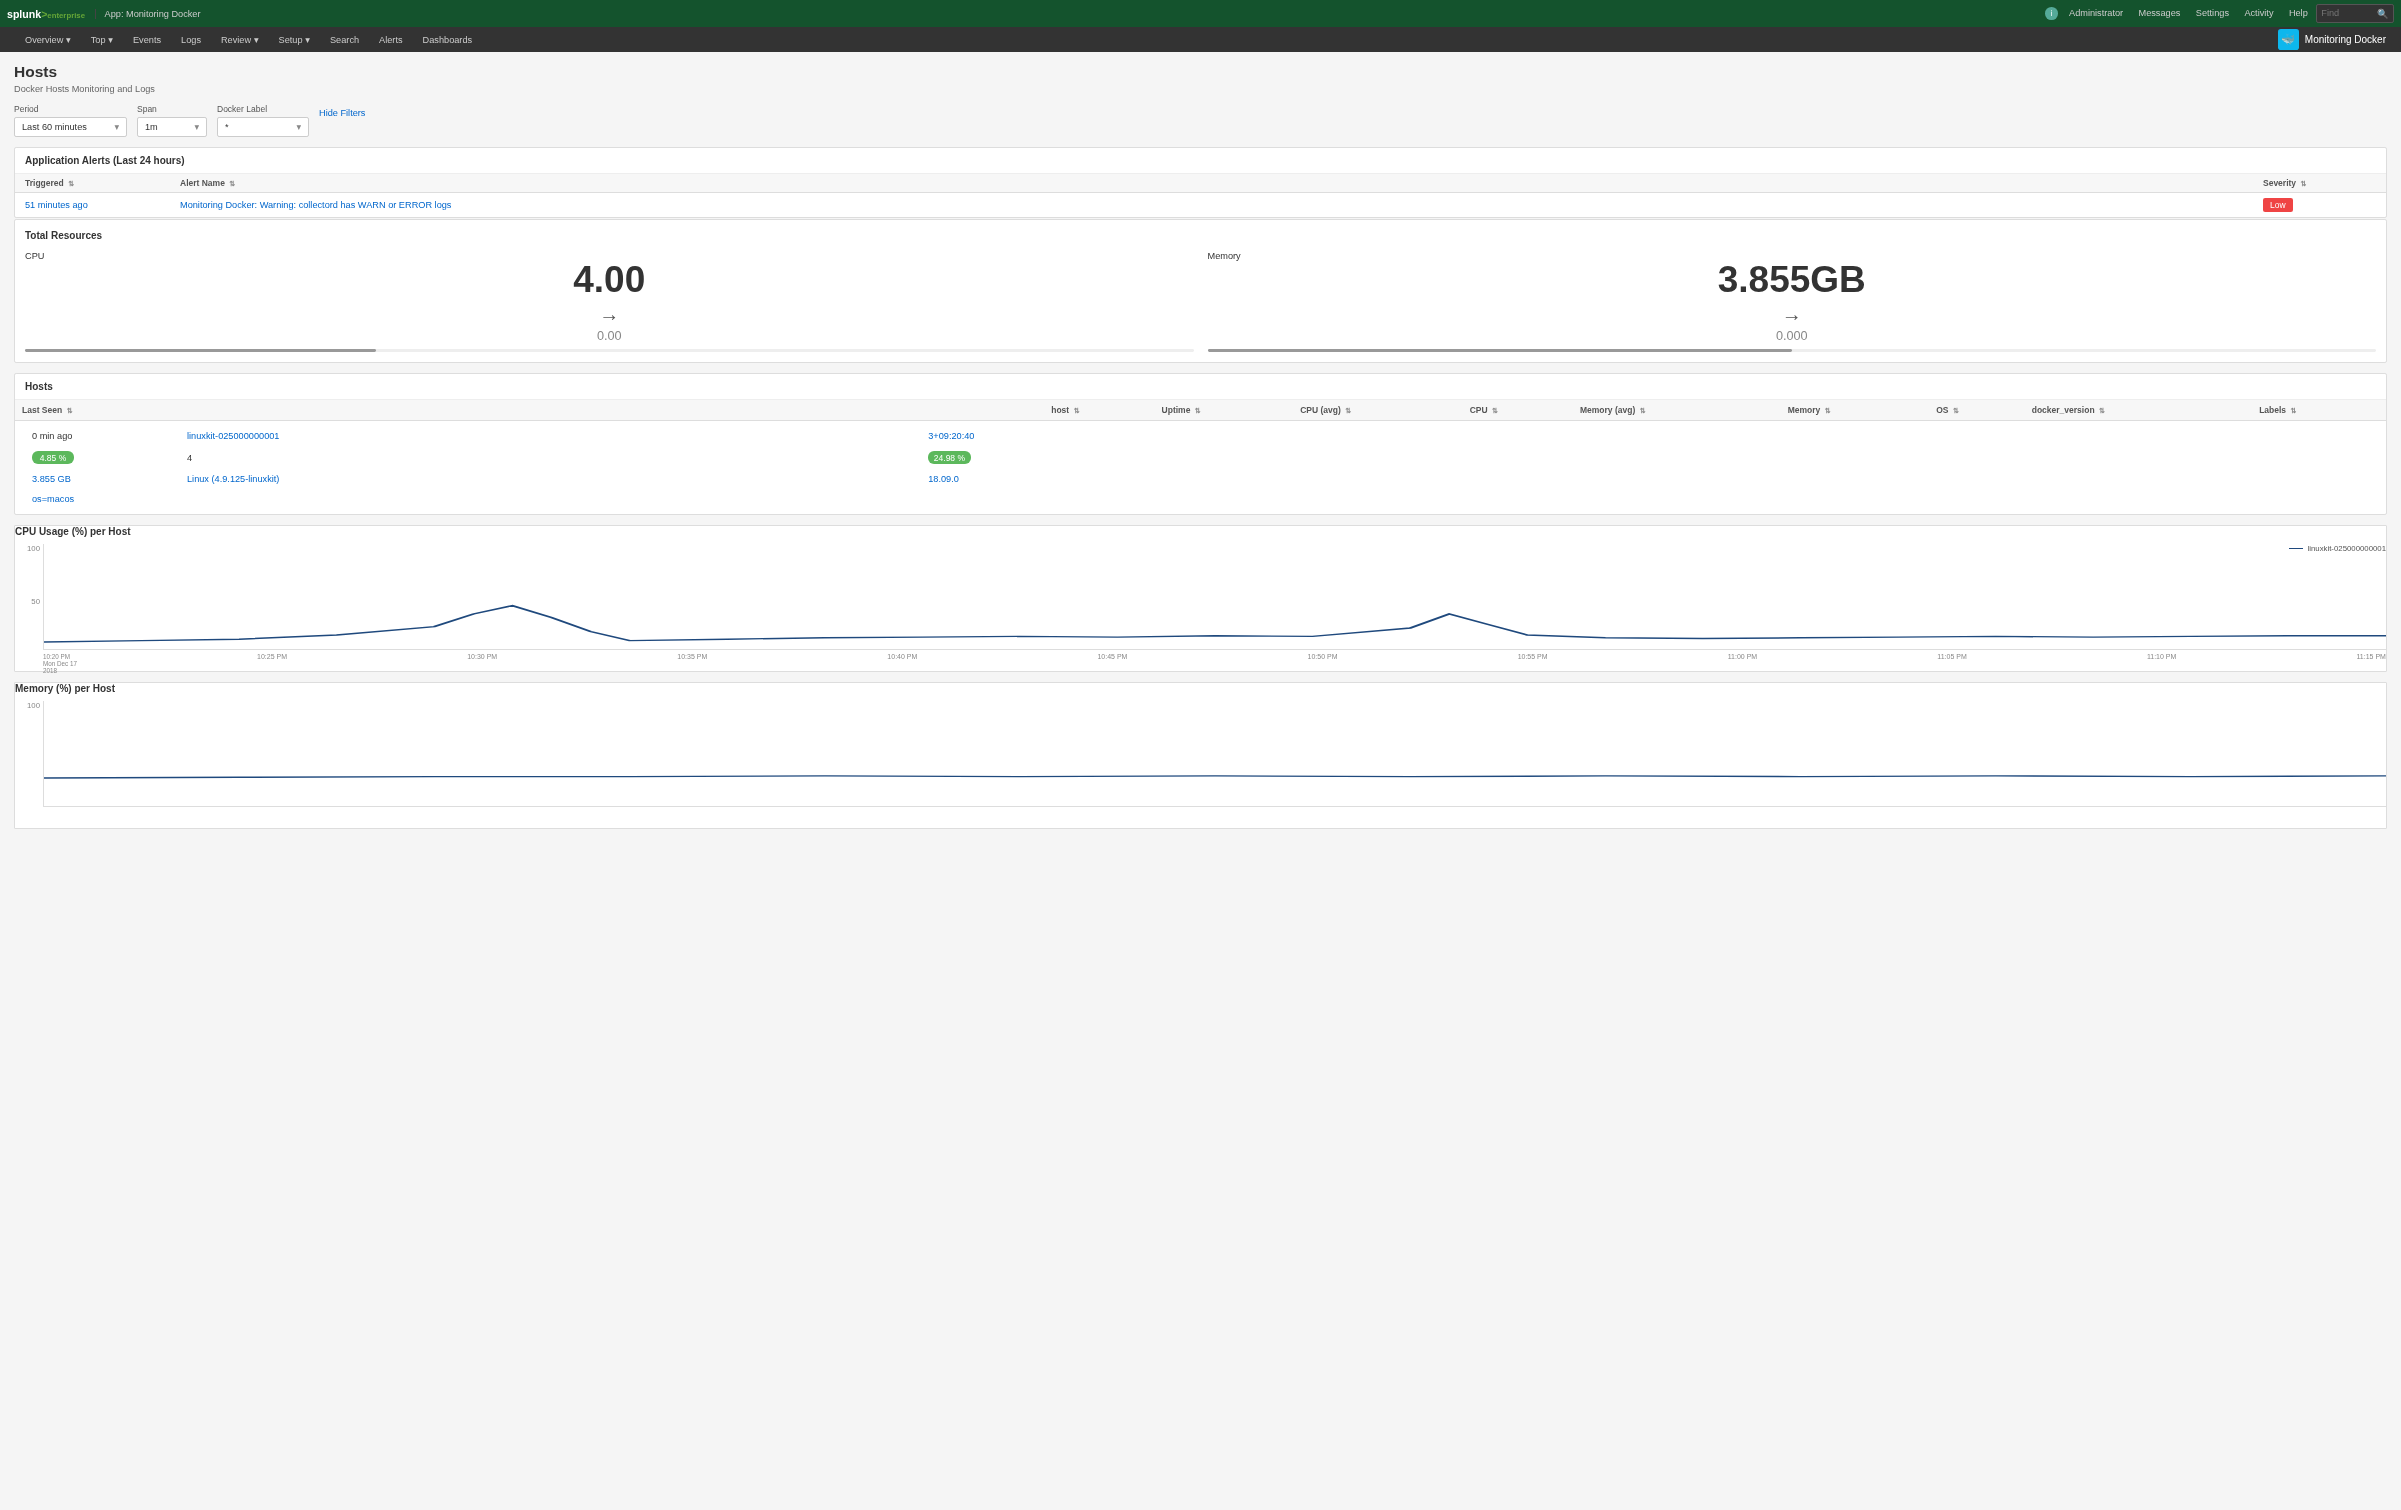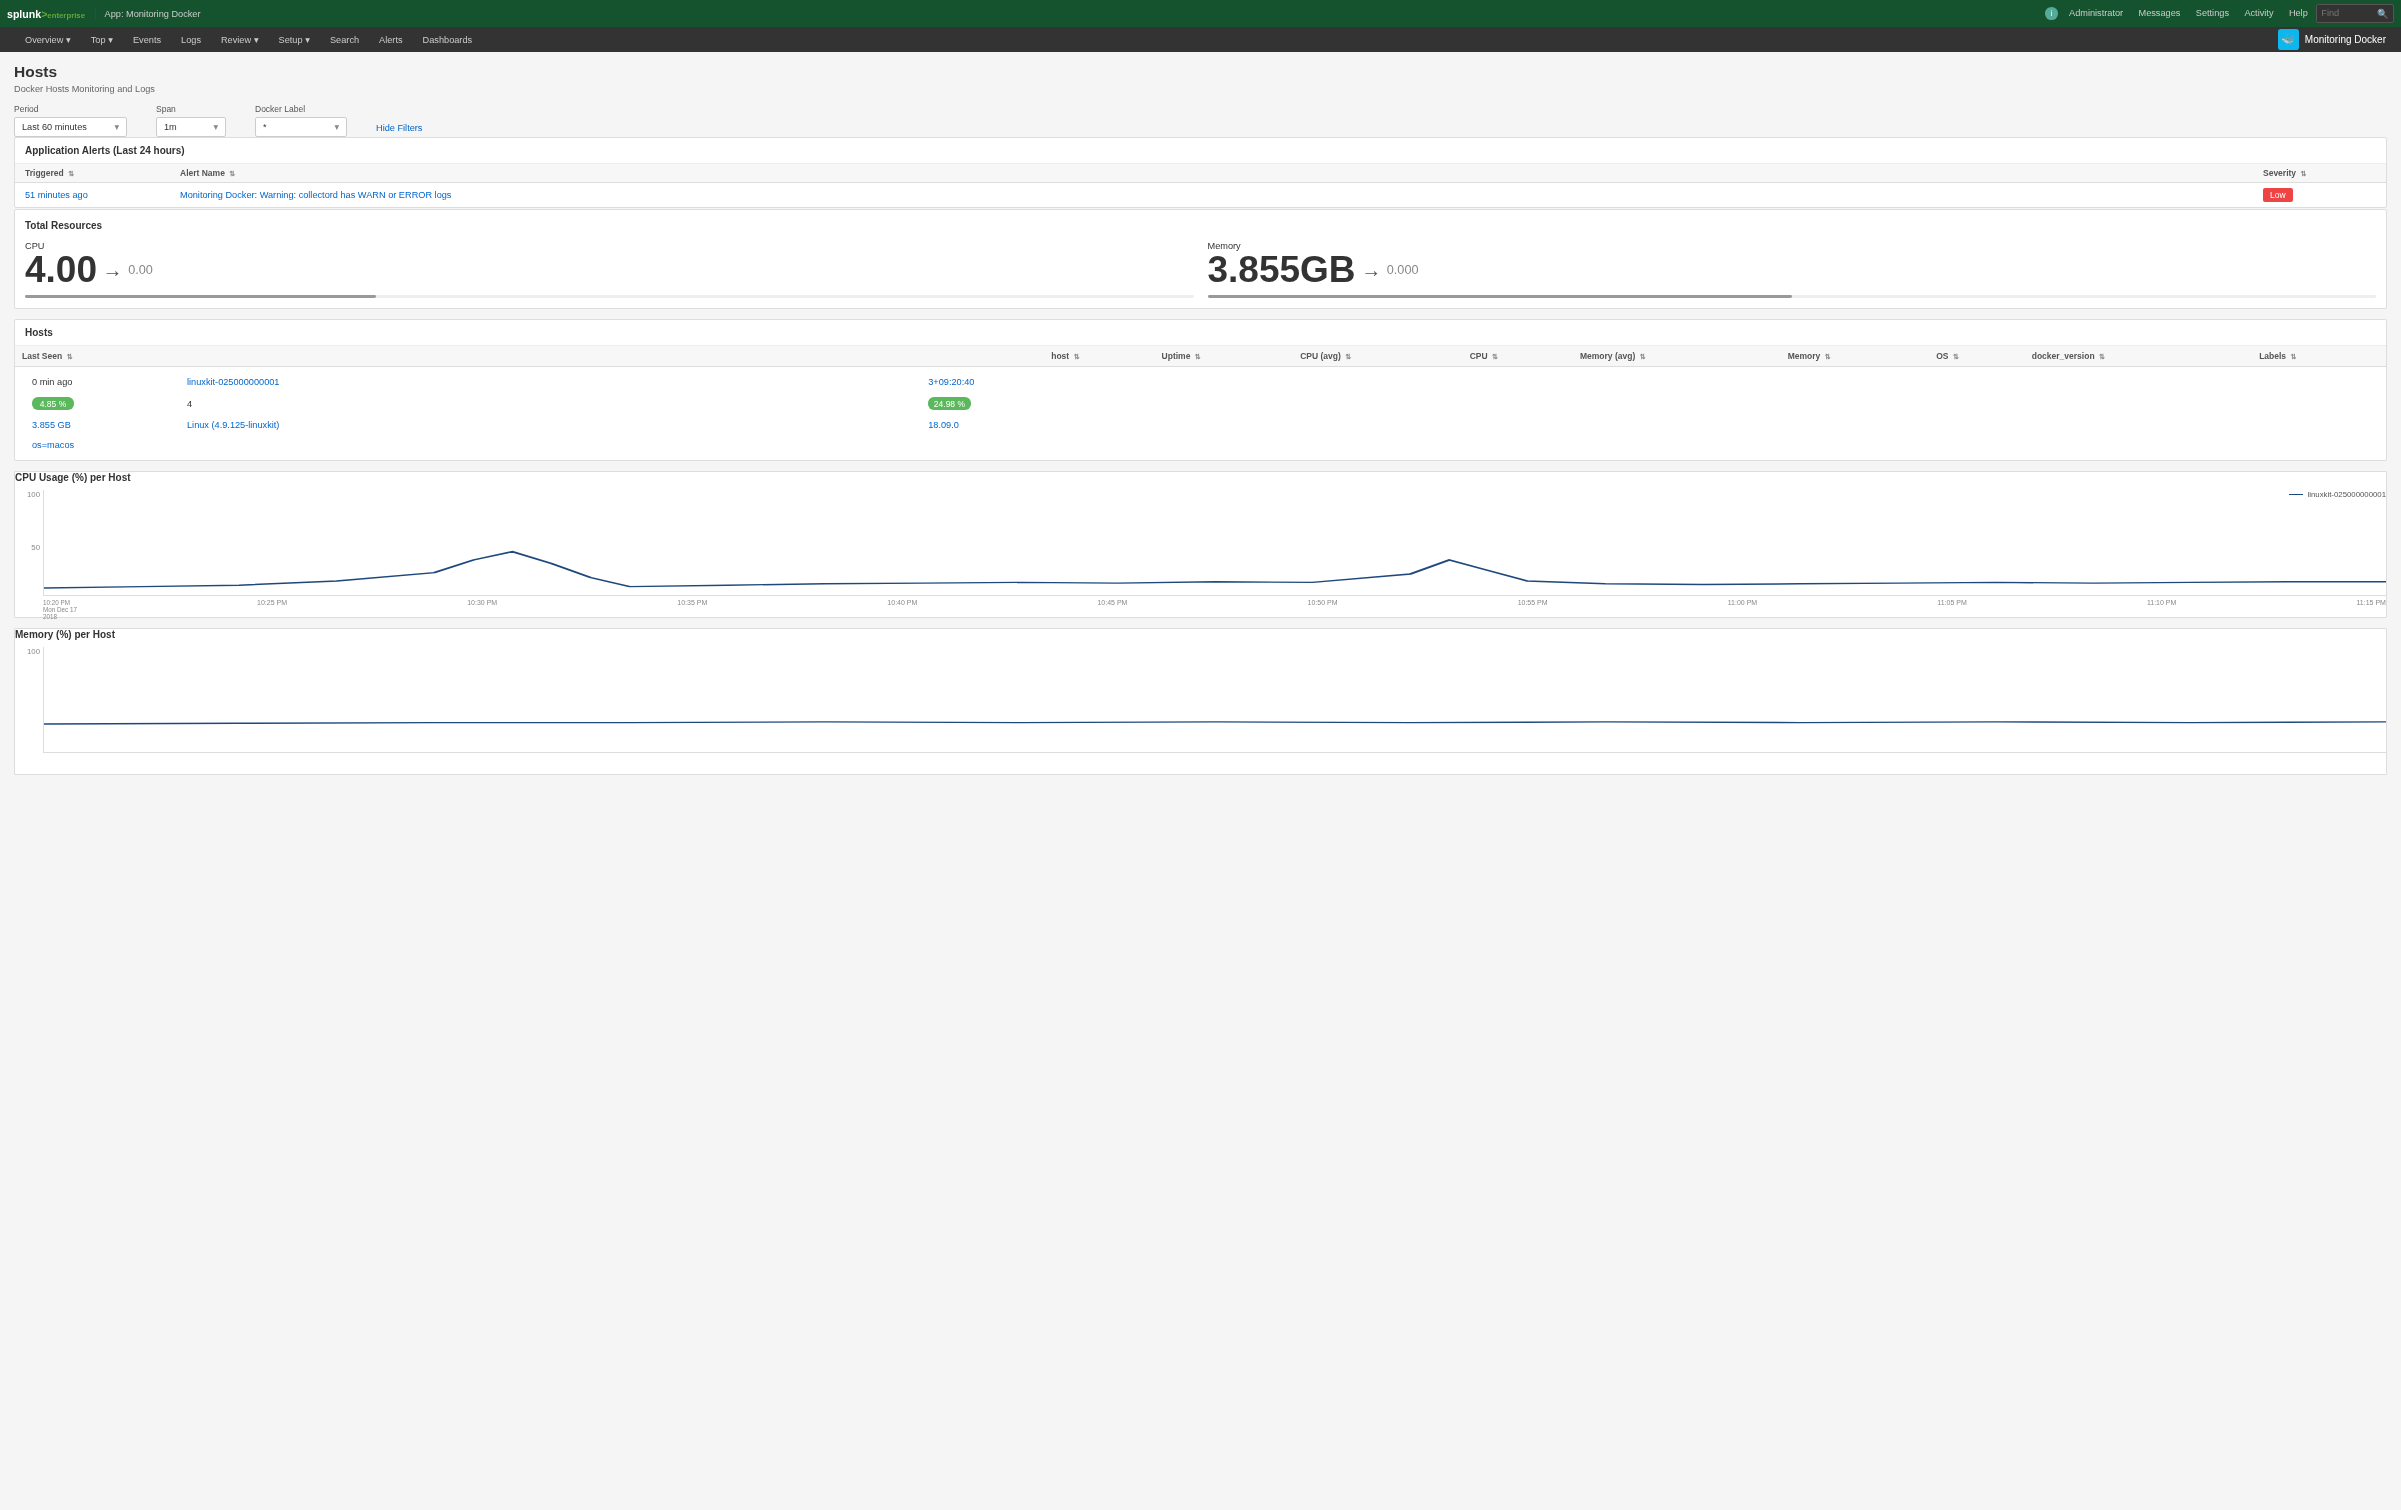--- a/index.html
+++ b/index.html
@@ -136,22 +136,23 @@
     }
     .page-subtitle {
       font-size: 9.2px;
       color: #666;
       margin-bottom: 10px;
     }
 
     
     .filters-row {
       display: flex;
-      align-items: flex-end;
-      gap: 29px;
+      align-items: flex-start;
+      gap: 10px;
+      margin-bottom: 10px;
     }
     .filter-group label {
       display: block;
       font-size: 8.5px;
       color: #555;
       margin-bottom: 2.8px;
     }
     .filter-select {
       display: flex;
       align-items: center;
@@ -246,20 +247,21 @@
       gap: 14px;
     }
     .big-metric {
       font-size: 37px;
       font-weight: bold;
       color: #333;
       display: flex;
       align-items: center;
       gap: 5.6px;
       line-height: 1;
+      flex-direction: column;
     }
     .big-metric .arrow-right {
       font-size: 20px;
       color: #555;
     }
     .sub-metric {
       font-size: 12.7px;
       color: #888;
       font-weight: normal;
     }

